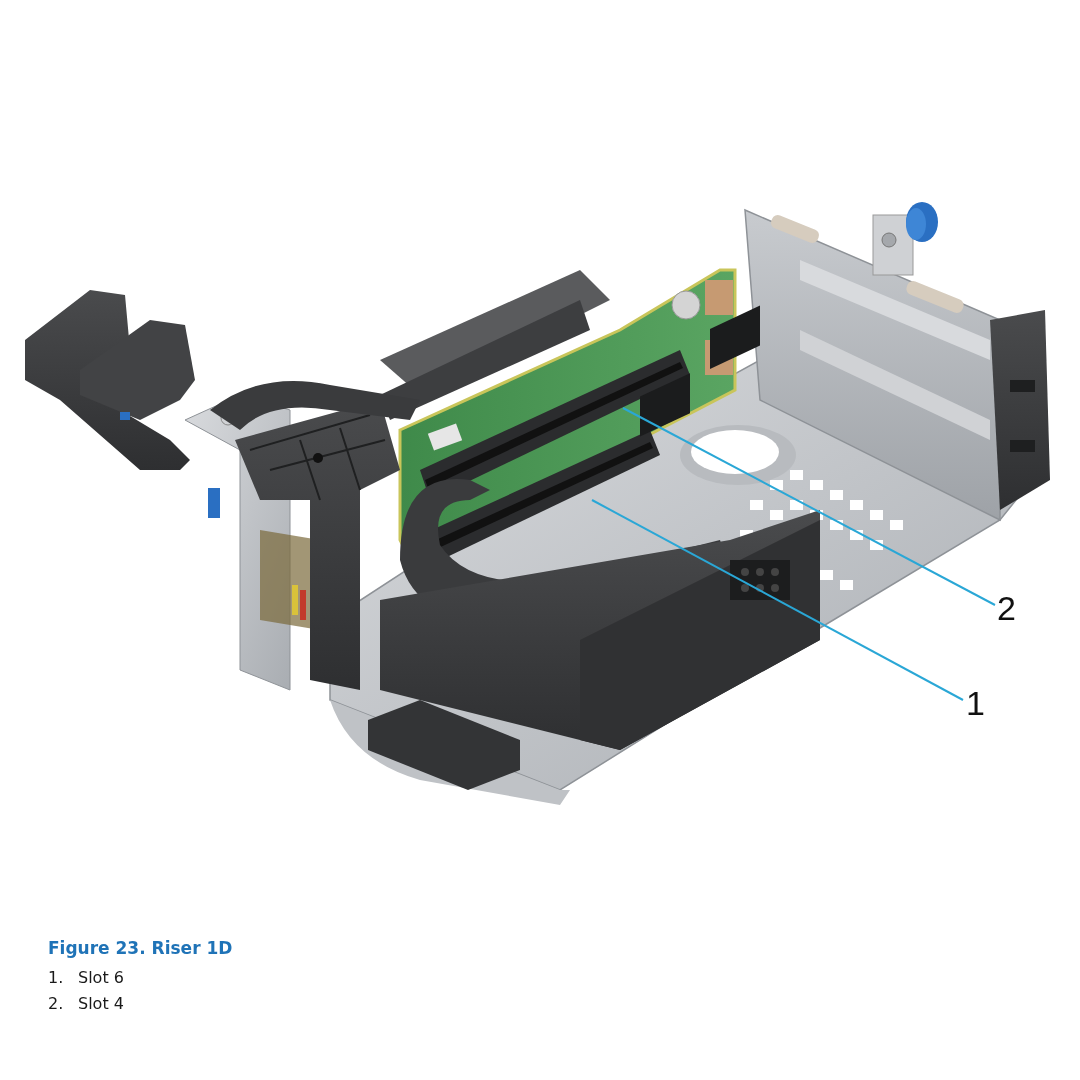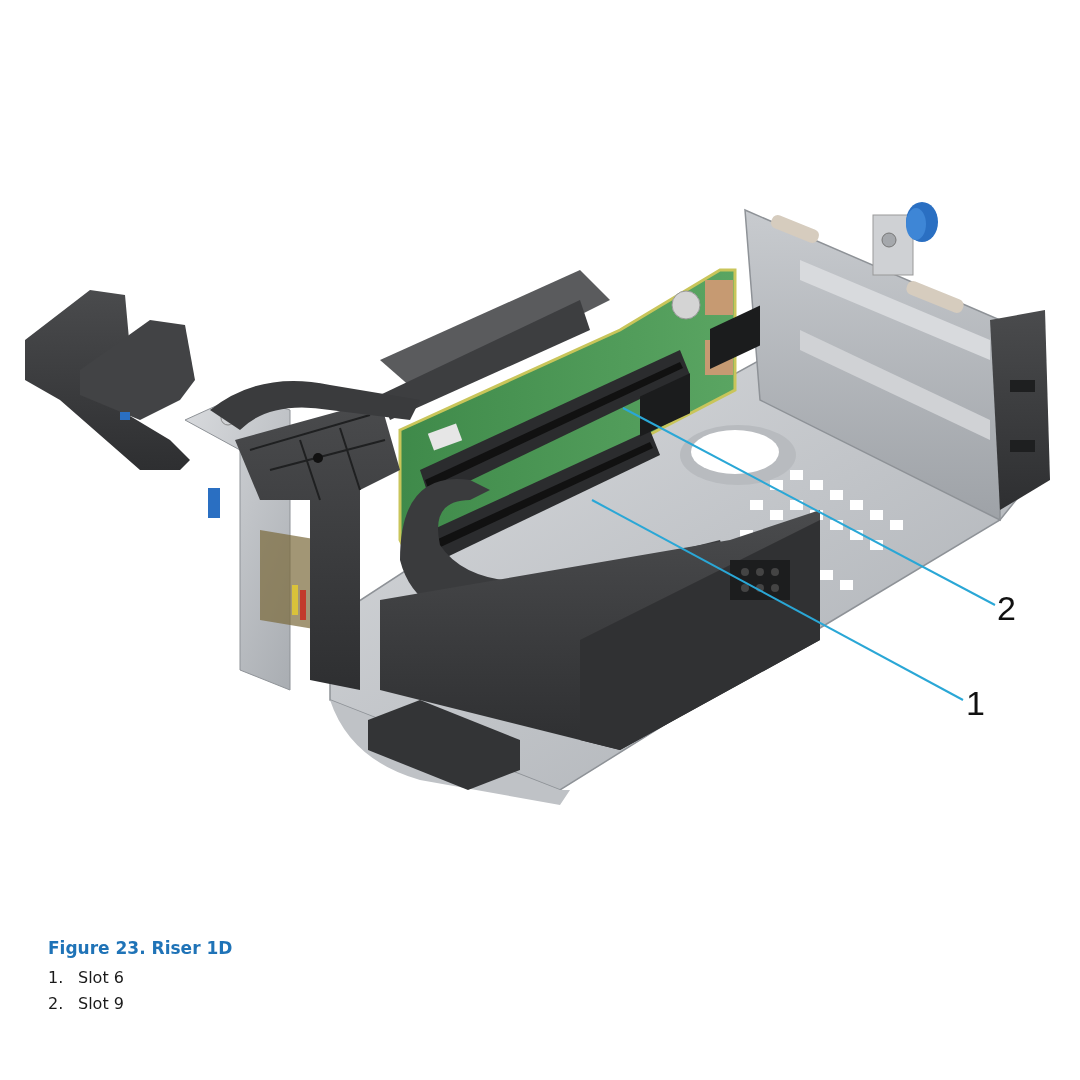--- a/index.html
+++ b/index.html
@@ -167,16 +167,16 @@
 
 <div class="caption">
   <div class="caption-title">Figure 23. Riser 1D</div>
   <ul class="caption-list">
     <li>
       <span class="num">1.</span>
       <span>Slot 6</span>
     </li>
     <li>
       <span class="num">2.</span>
-      <span>Slot 9</span>
+      <span>Slot 4</span>
     </li>
   </ul>
 </div>
 
 </body></html>

